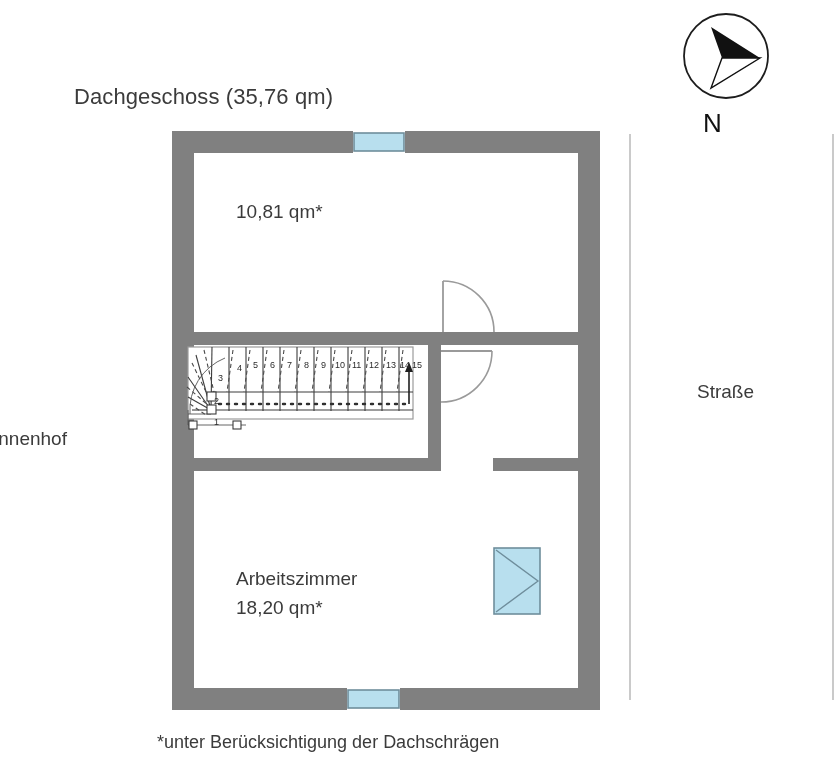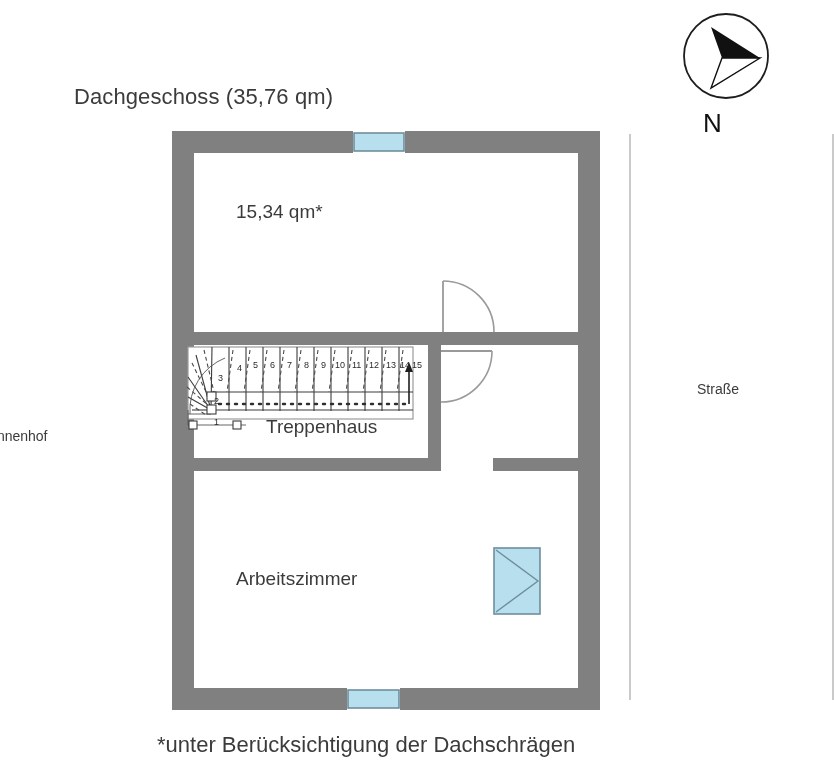--- a/index.html
+++ b/index.html
@@ -41,32 +41,32 @@
   }
   .room-label .rl-name { display: block; }
   .room-label .rl-area { display: block; }
 
   #room-dachboden { left: 236px; top: 197px; }
   #room-treppenhaus { left: 266px; top: 412px; }
   #room-arbeitszimmer { left: 236px; top: 564px; }
 
   .side-label {
     position: absolute;
-    font-size: 14px;
+    font-size: 19px;
     color: #3b3b3b;
     white-space: nowrap;
   }
   #label-innenhof { left: -7px; top: 428px; }
   #label-strasse { left: 697px; top: 381px; }
 
   .footnote {
     position: absolute;
     left: 157px;
     top: 732px;
-    font-size: 22px;
+    font-size: 18px;
     color: #3b3b3b;
     white-space: nowrap;
   }
 
   .compass-letter {
     position: absolute;
     left: 703px;
     top: 108px;
     font-size: 26px;
     color: #111111;
@@ -228,29 +228,29 @@
     <g>
       <circle class="compass-ring" cx="726" cy="56" r="42"></circle>
       <polygon class="compass-needle-dark" points="711,27 760,58 711,88 722,58"></polygon>
       <polygon class="compass-needle-light" points="722,58 760,58 711,88"></polygon>
     </g>
   </svg>
 
   <div class="compass-letter">N</div>
 
   <div class="room-label" id="room-dachboden">
-    <span class="rl-area">15,34 qm*</span>
+    <span class="rl-area">10,81 qm*</span>
   </div>
 
   <div class="room-label" id="room-treppenhaus">
-    <span class="rl-name">Treppenhaus</span>
   </div>
 
   <div class="room-label" id="room-arbeitszimmer">
     <span class="rl-name">Arbeitszimmer</span>
+    <span class="rl-area">18,20 qm*</span>
   </div>
 
   <div class="side-label" id="label-innenhof">Innenhof</div>
 
   <div class="side-label" id="label-strasse">Straße</div>
 
   <div class="footnote">*unter Berücksichtigung der Dachschrägen</div>
 
 </div>
 

